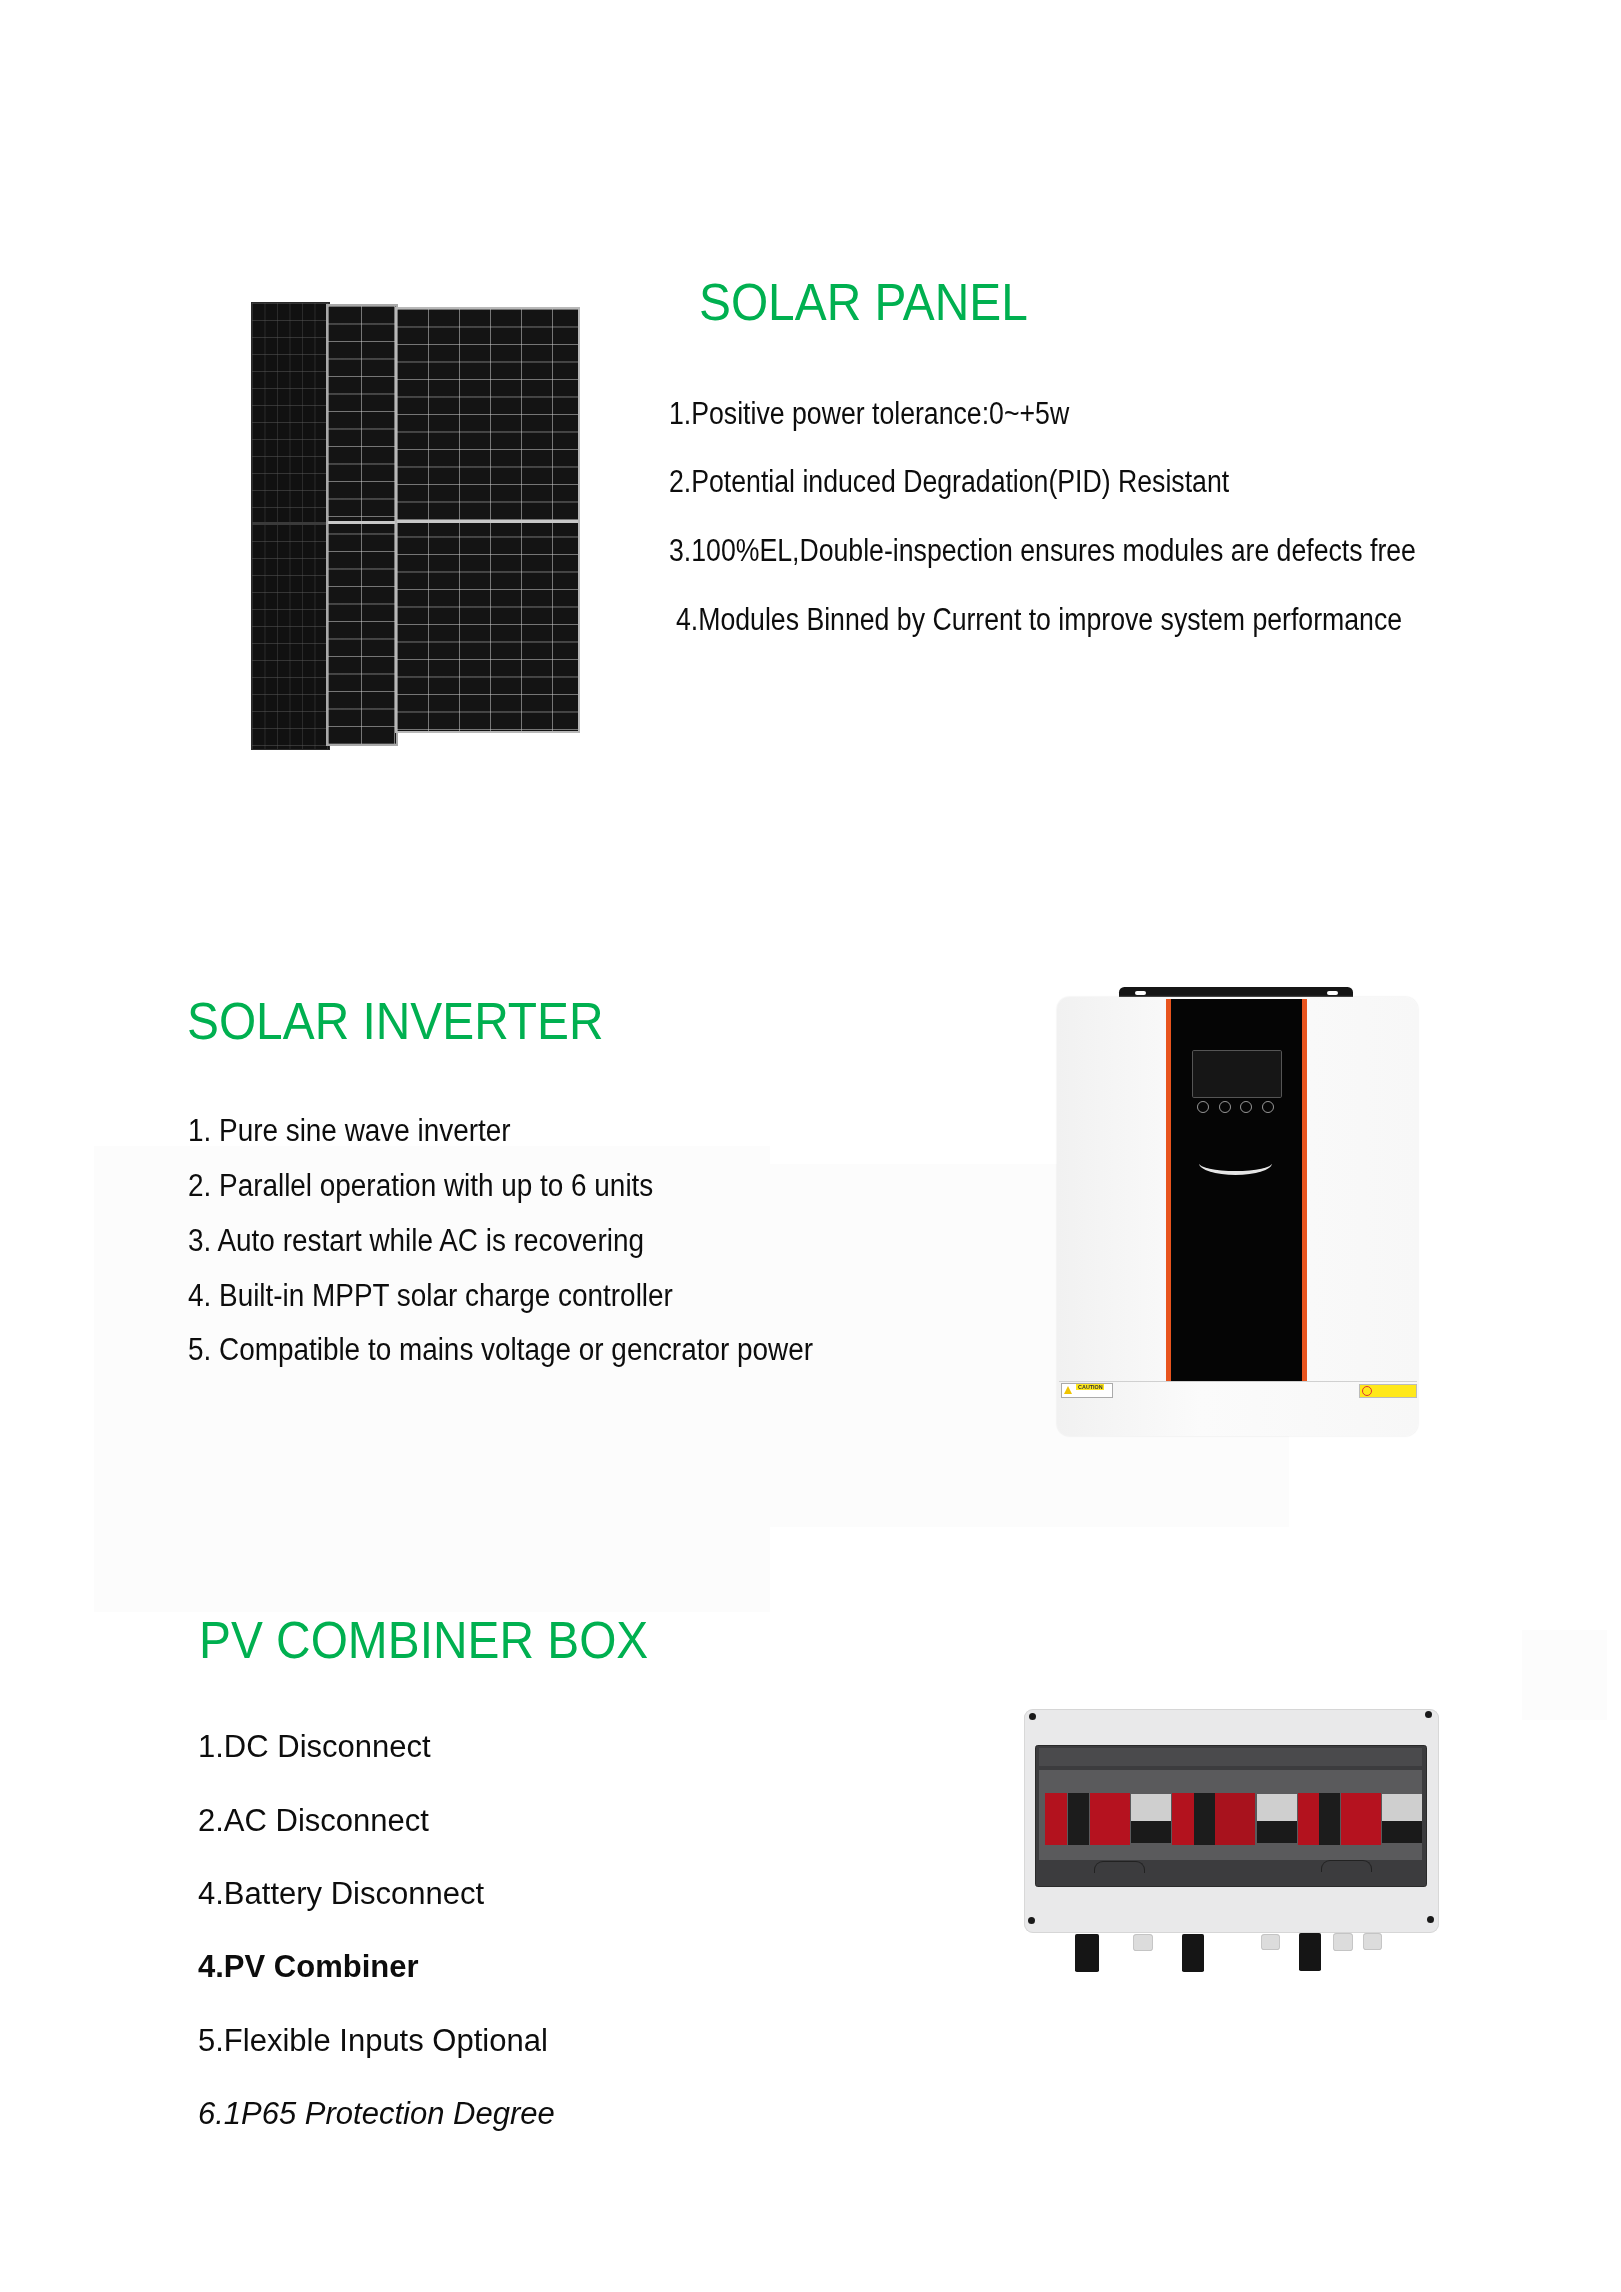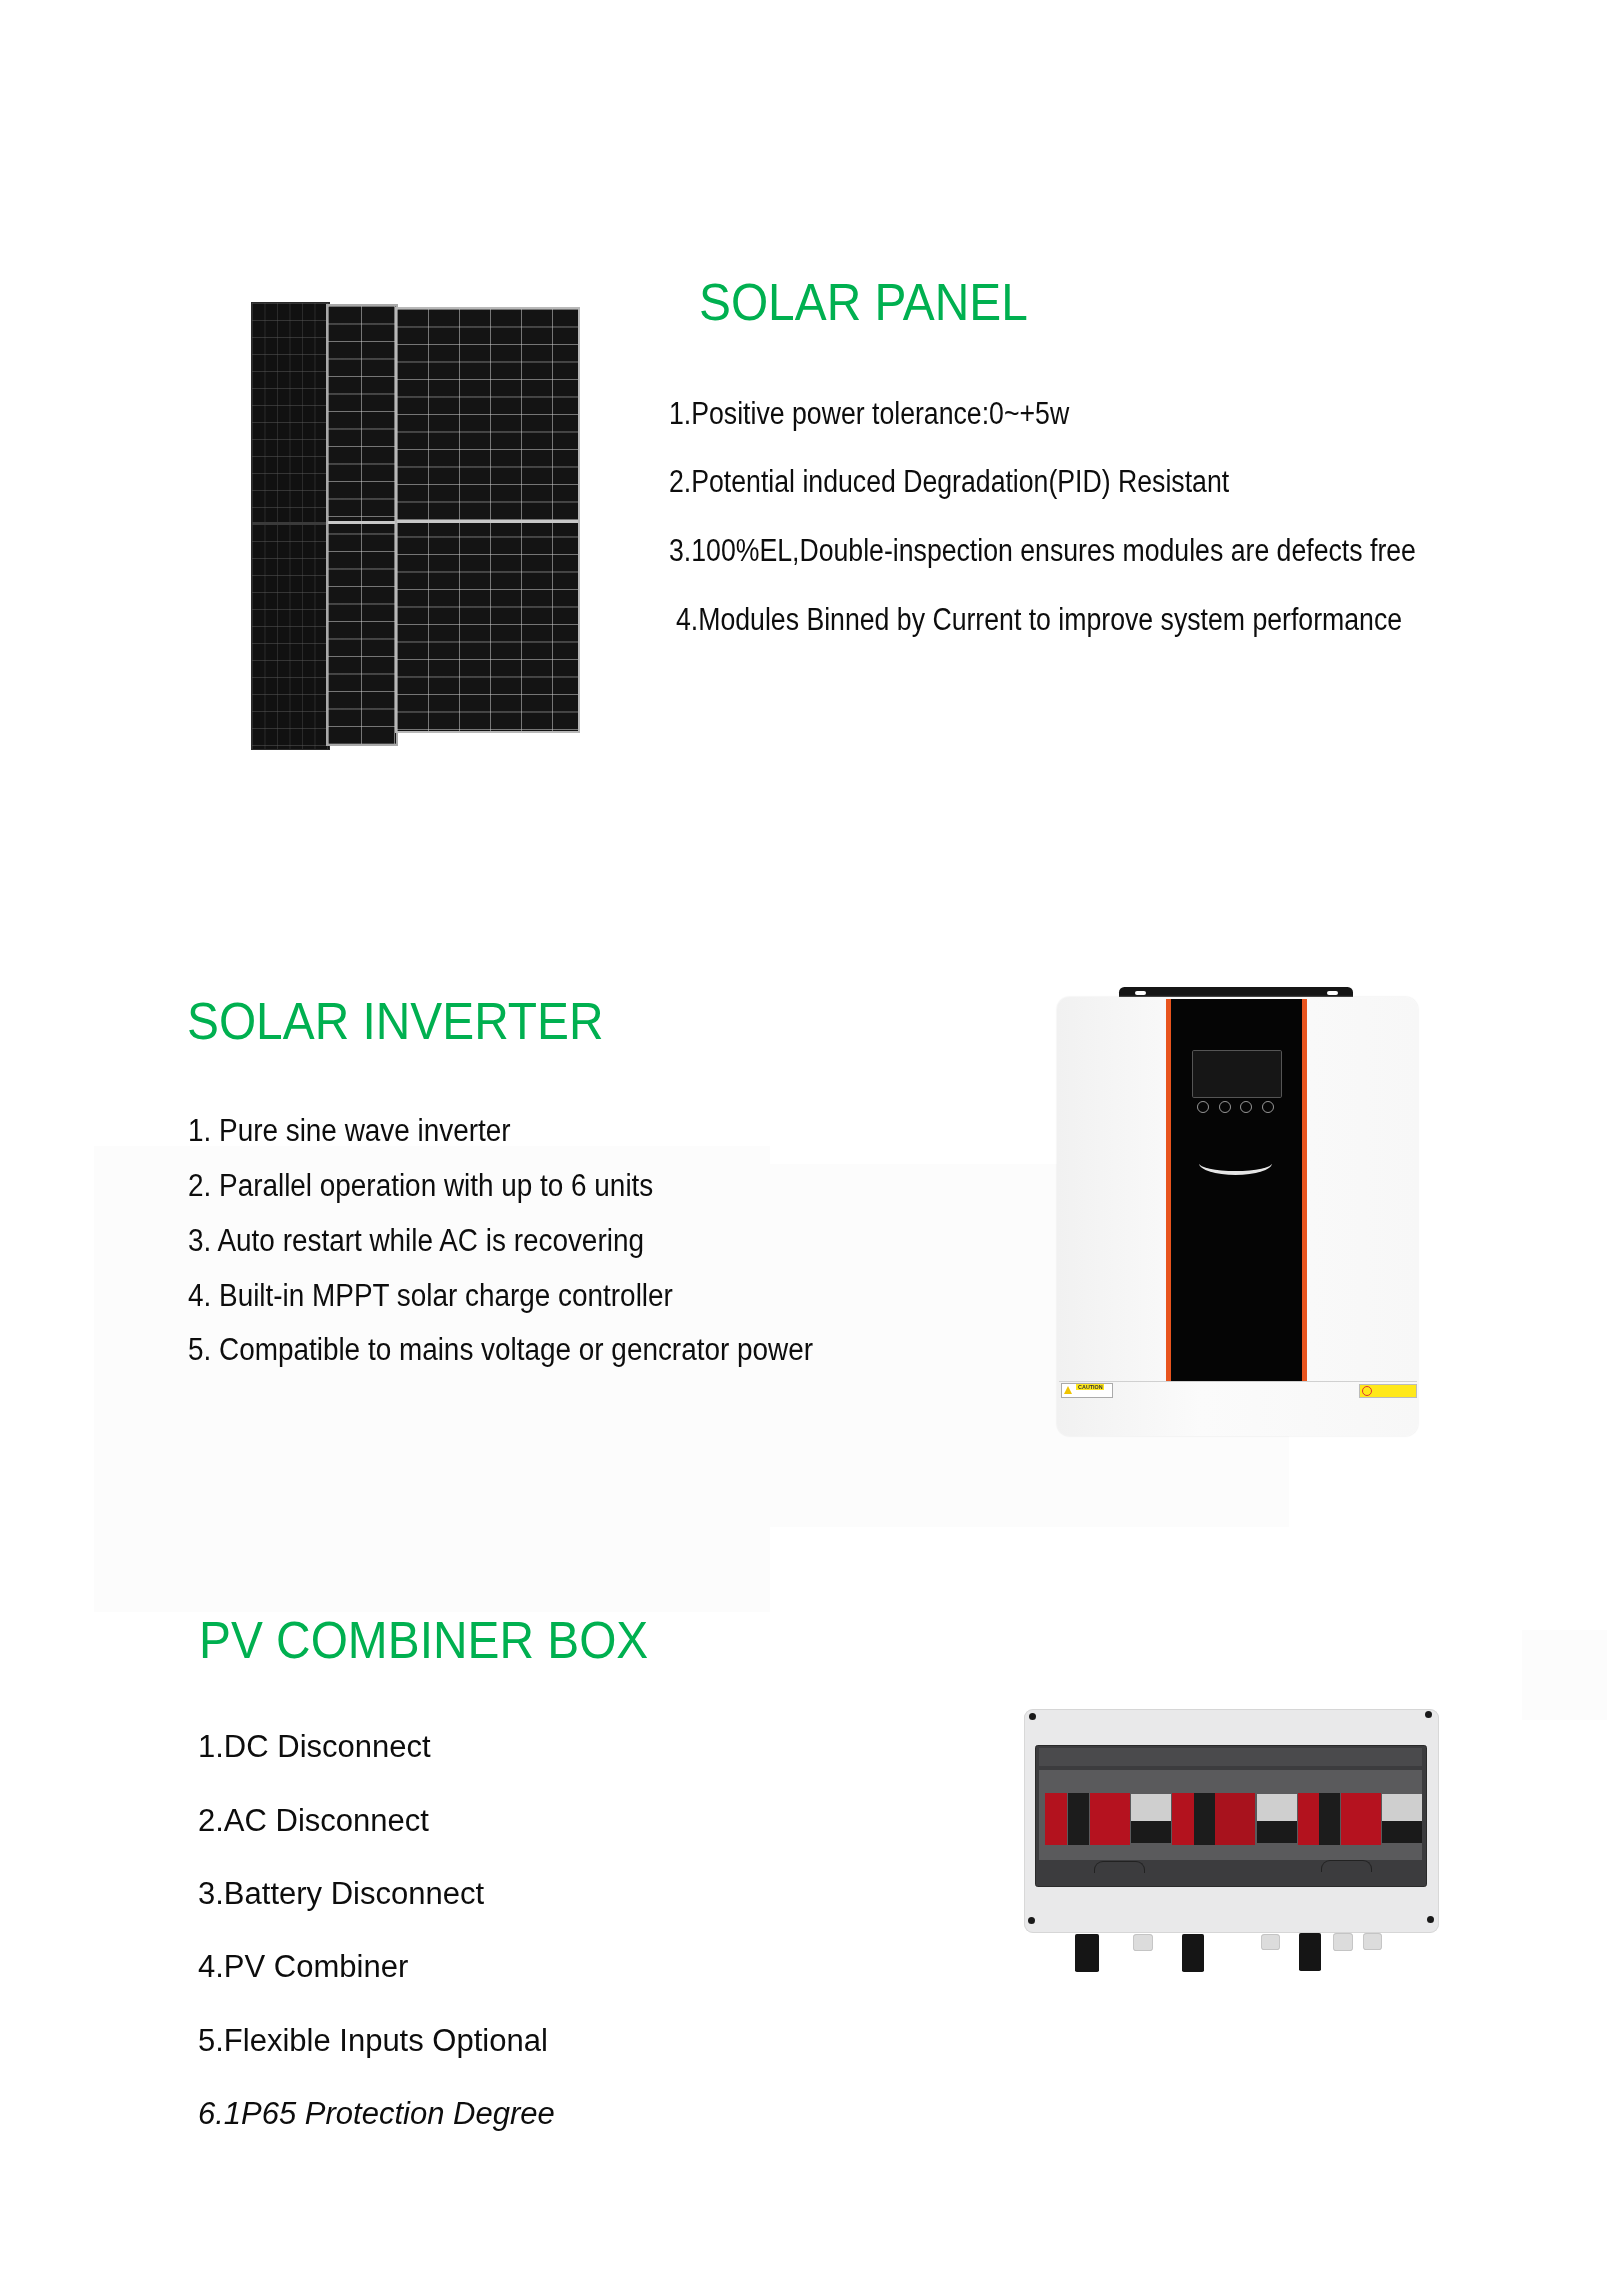--- a/index.html
+++ b/index.html
@@ -106,22 +106,22 @@
       <span style="position:absolute; left:1.8px; top:0.9px; width:8px; height:8px; border:0.9px solid #d33; border-radius:50%;"></span>
     </div>
   </div>
 </section>
 
 <section>
   <div class="heading" style="left:199px; top:1614px; transform:scaleX(0.92);">PV COMBINER BOX</div>
 
   <div class="item" style="left:198px; top:1731px;">1.DC Disconnect</div>
   <div class="item" style="left:198px; top:1805px;">2.AC Disconnect</div>
-  <div class="item" style="left:198px; top:1878px;">3.Battery Disconnect</div>
-  <div class="item" style="left:198px; top:1951px;">4.PV Combiner</div>
+  <div class="item" style="left:198px; top:1878px;">4.Battery Disconnect</div>
+  <div class="item" style="left:198px; top:1951px;font-weight:bold;">4.PV Combiner</div>
   <div class="item" style="left:198px; top:2025px;text-align:right;">5.Flexible Inputs Optional</div>
   <div class="item" style="left:198px; top:2098px;font-style:italic;">6.1P65 Protection Degree</div>
 
   <div>
     <div class="cb-body" style="left:1024px; top:1709px; width:415px; height:224px;"></div>
     <div class="cb-screw" style="left:1029px; top:1713px;"></div>
     <div class="cb-screw" style="left:1425px; top:1711px;"></div>
     <div class="cb-screw" style="left:1028px; top:1917px;"></div>
     <div class="cb-screw" style="left:1427px; top:1916px;"></div>
 

